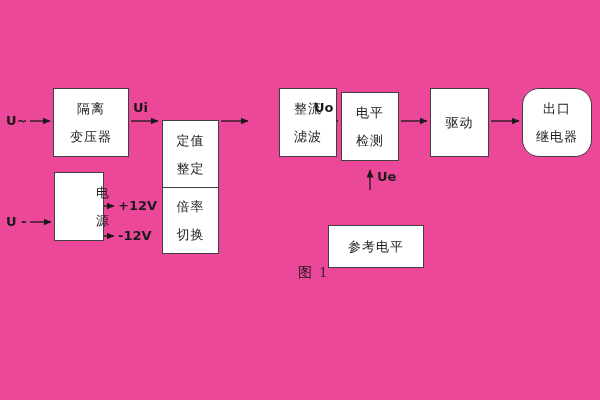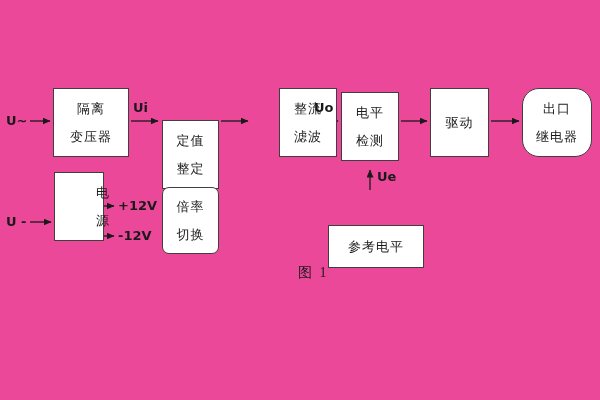--- a/index.html
+++ b/index.html
@@ -17,21 +17,21 @@
     text-align:center;font-size:13px;line-height:2.15;
     white-space:pre-line;color:#1a1a1a;letter-spacing:1px;
   }
   .b-transformer{left:53px;top:88px;width:76px;height:69px;}
   .b-setting{left:162px;top:88px;width:57px;height:69px;margin-top:32px;}
   .b-rectifier{left:251px;top:88px;width:58px;height:69px;margin-left:28px;}
   .b-level{left:341px;top:92px;width:58px;height:69px;}
   .b-drive{left:430px;top:88px;width:59px;height:69px;}
   .b-relay{left:522px;top:88px;width:70px;height:69px;border-radius:17px;}
   .b-power{left:54px;top:172px;width:48px;height:69px;padding-left:48px;}
-  .b-ratio{left:162px;top:187px;width:57px;height:67px;border-radius:7px;}
+  .b-ratio{left:162px;top:187px;width:57px;height:67px;}
   .b-reference{left:328px;top:198px;width:96px;height:43px;line-height:normal;margin-top:27px;}
   .lbl{
     position:absolute;font-size:13px;font-weight:bold;color:#1a1a1a;
     white-space:nowrap;
   }
   .lbl-uac{left:6px;top:113px;}
   .lbl-udc{left:6px;top:214px;}
   .lbl-ui{left:133px;top:100px;}
   .lbl-uo{left:314px;top:100px;}
   .lbl-ue{left:377px;top:169px;}

